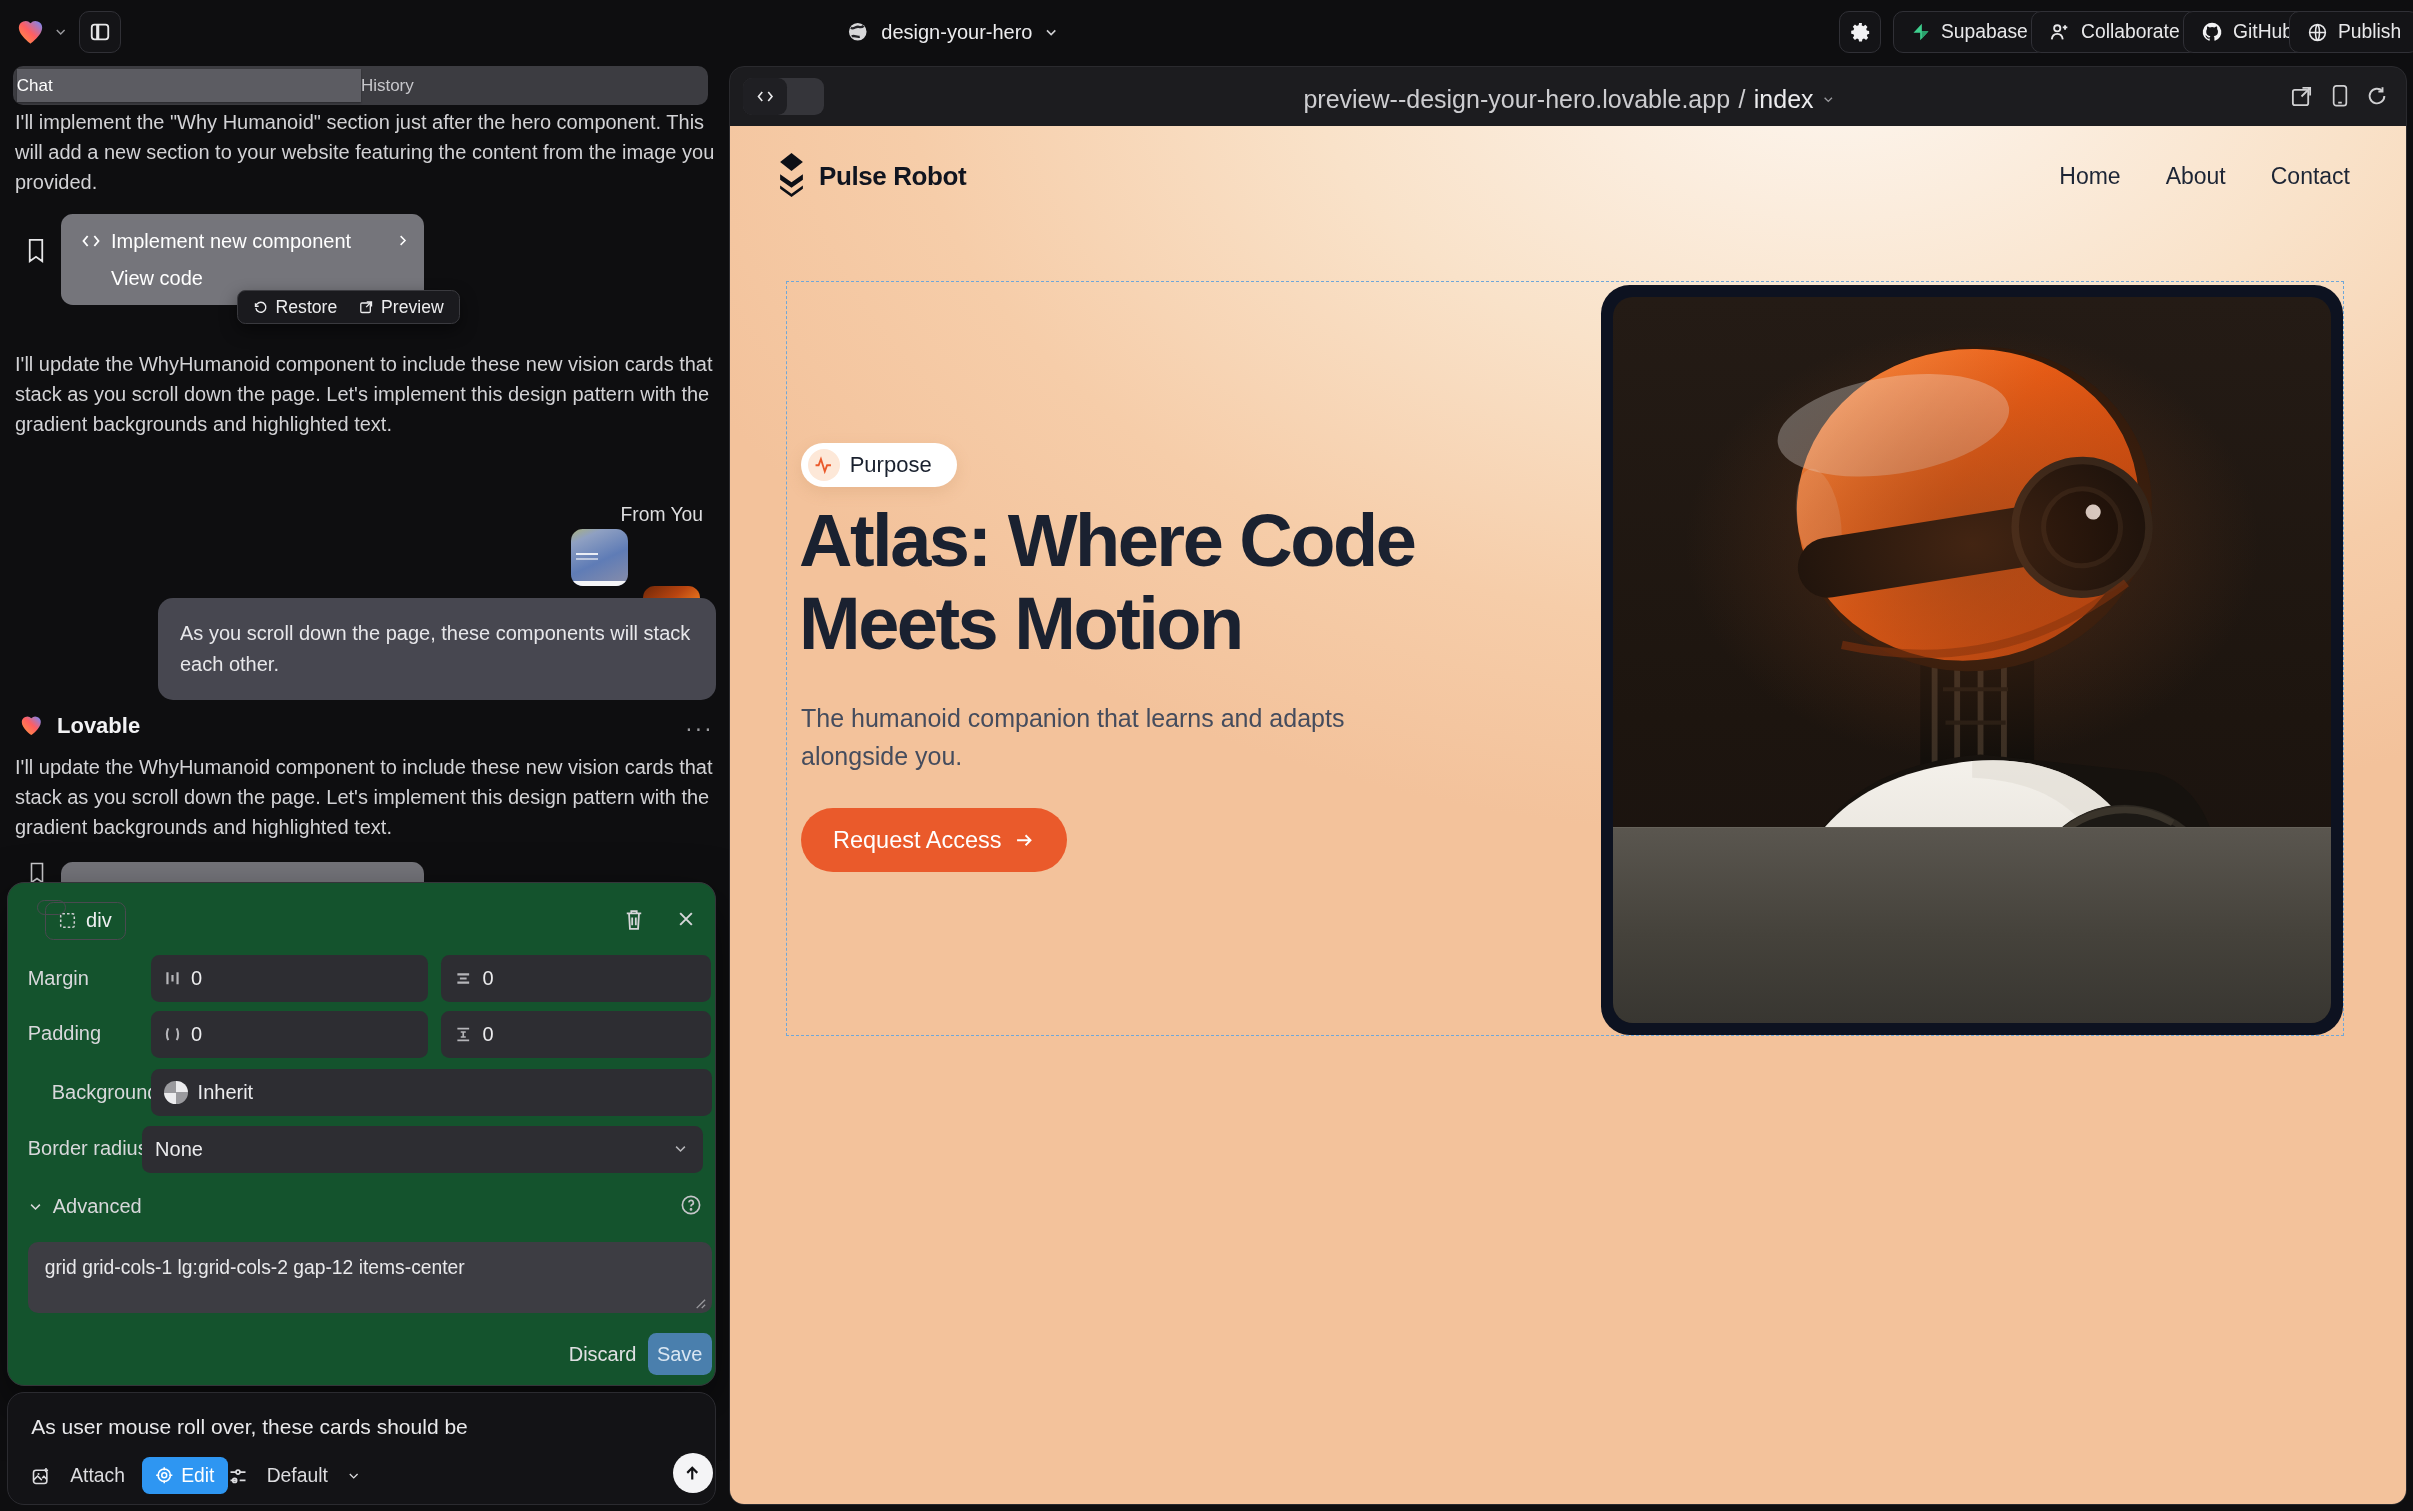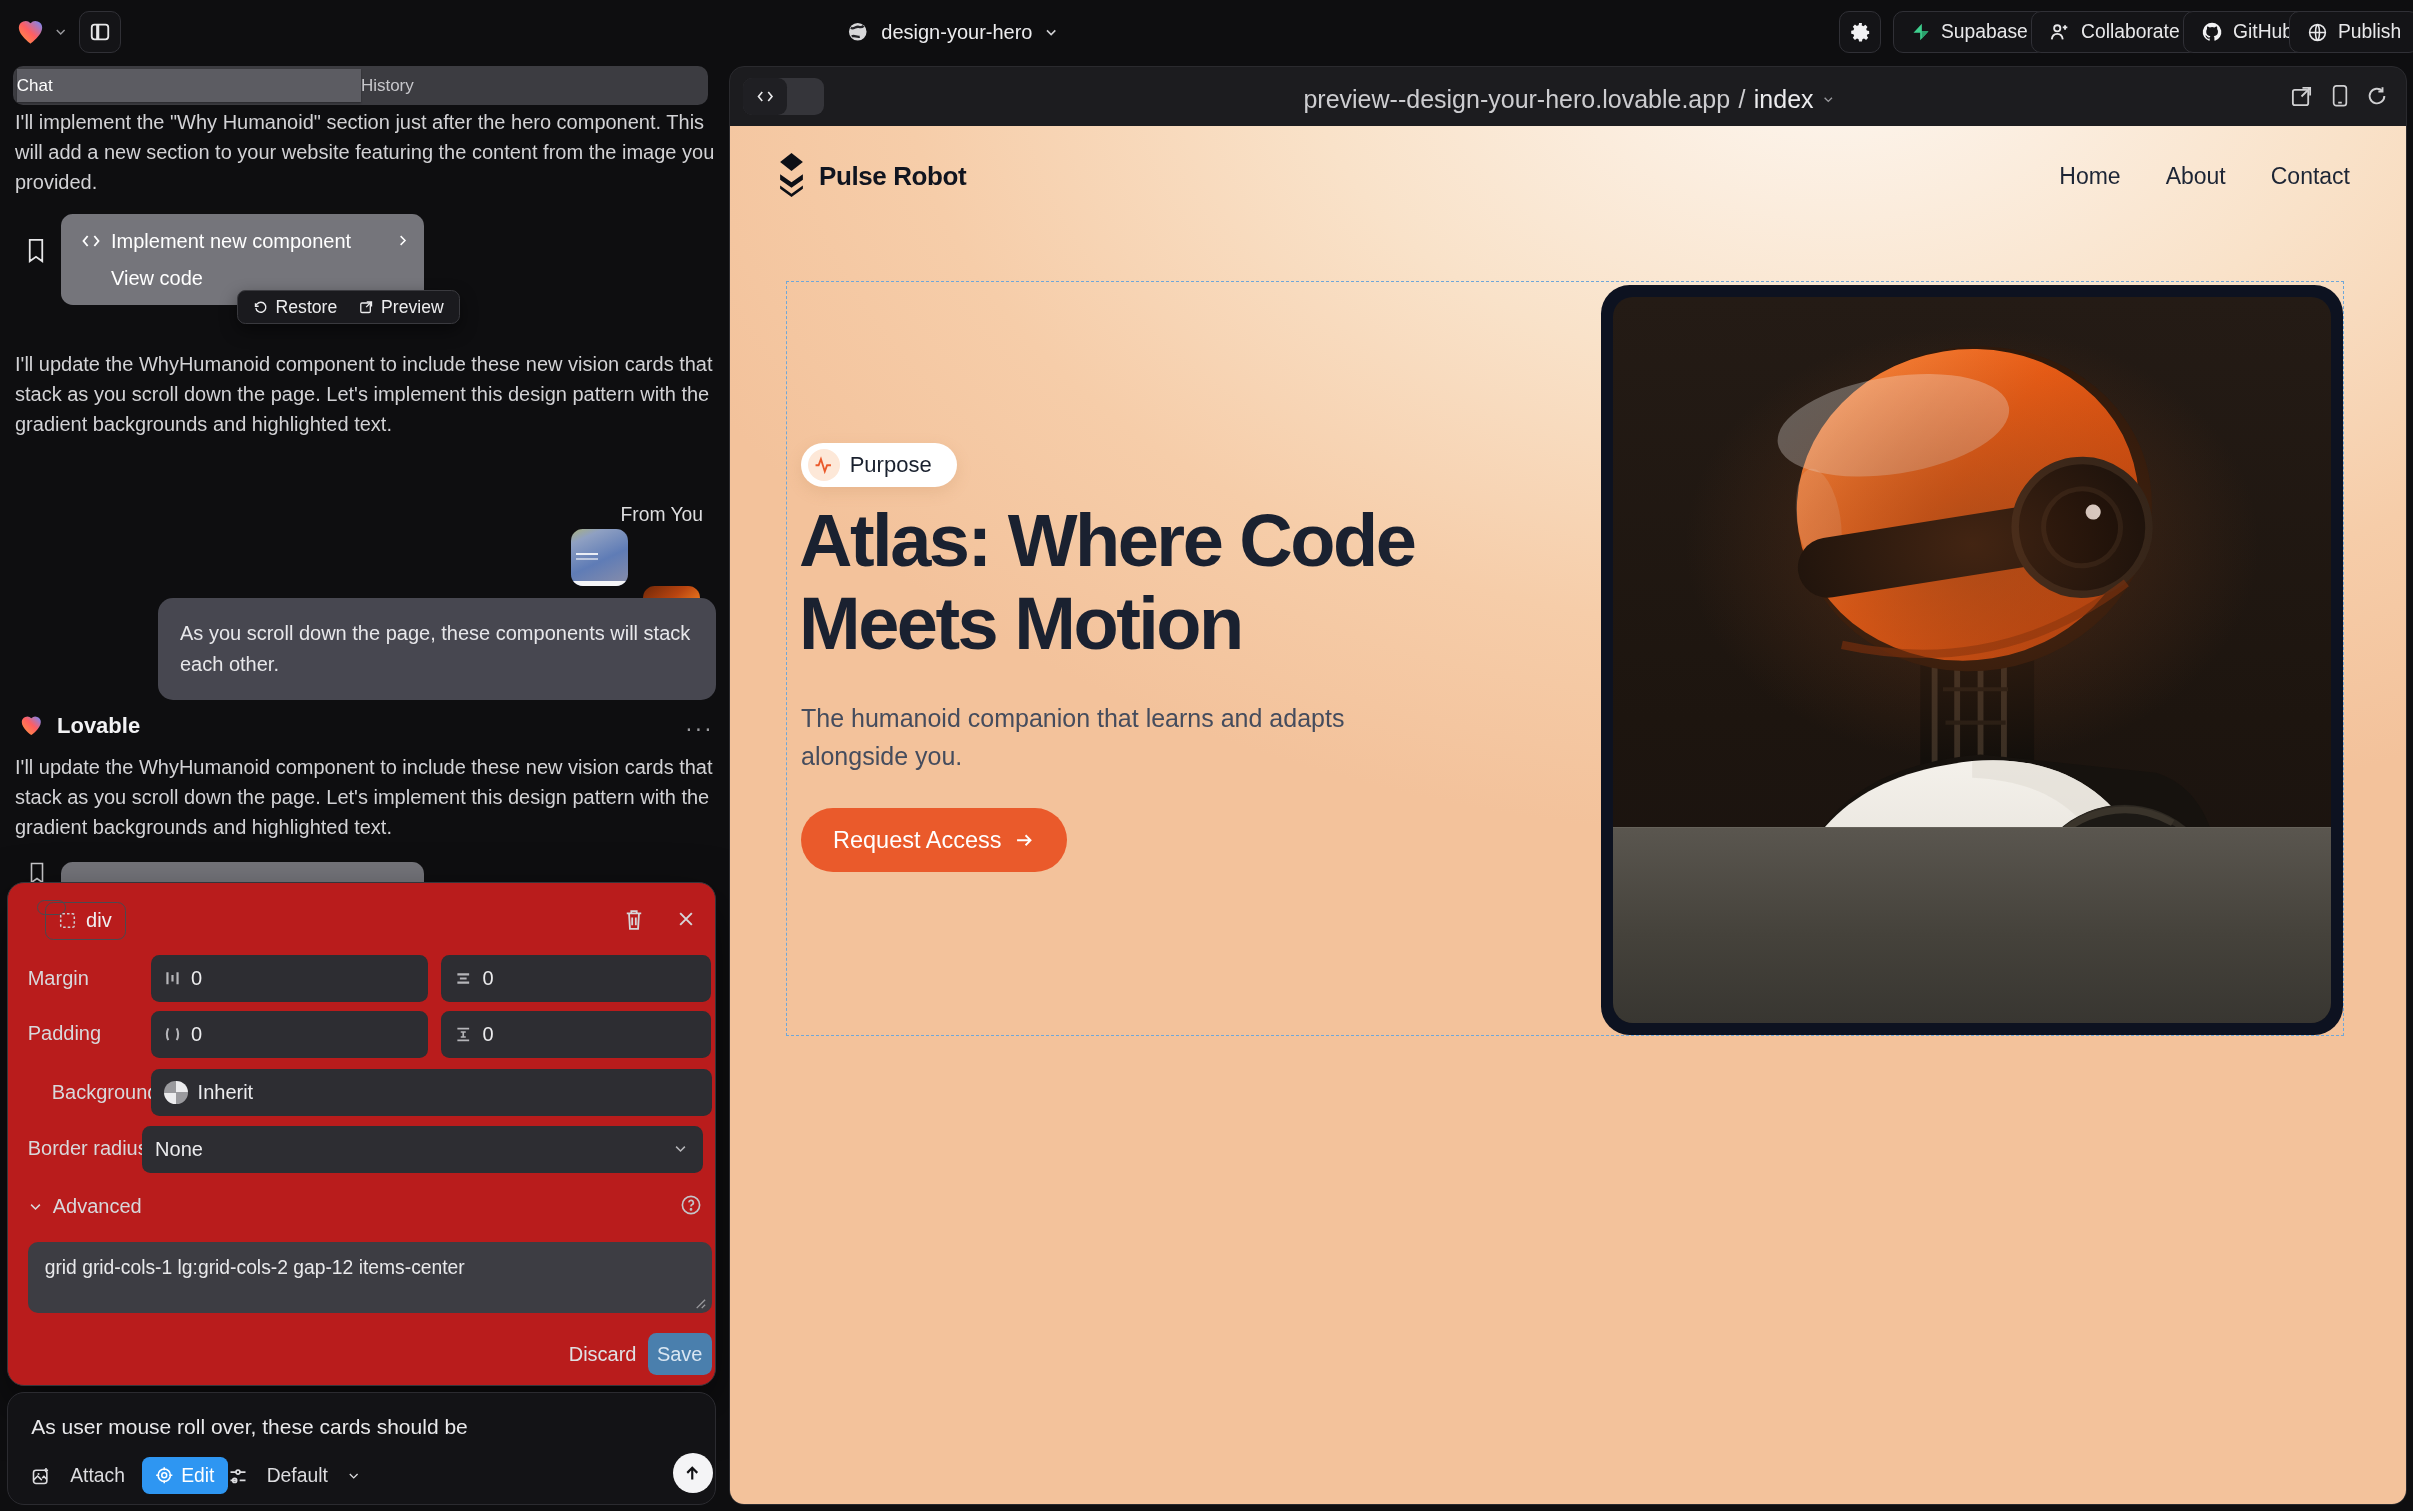--- a/index.html
+++ b/index.html
@@ -20,21 +20,21 @@
   .chat-p { color:#d2d2d5; font-size:20px; line-height:30px; }
   .comp-card { background:#75757b; border-radius:11.8px; color:#fff; }
   .pop { background:#1a1a1e; border:0.8px solid #3a3a3f; border-radius:8.4px; display:flex; align-items:center; gap:22px; padding:0 15px; color:#ececee; font-size:17.6px; box-shadow:0 6.7px 17px rgba(0,0,0,.45); }
   .pop .it { display:flex; align-items:center; gap:7.6px; cursor:pointer; }
   .bubble { background:#474750; border-radius:15px; color:#e7e7ea; font-size:20px; line-height:31px; padding:20px 22px; }
   .thumb { border-radius:11.8px; overflow:hidden; position:relative; cursor:pointer; }
   .thumb .strip { position:absolute; left:0; right:0; bottom:0; height:5px; background:#f4f4f6; }
   .thumb .mini { position:absolute; left:5px; top:42%; width:22px; height:2.5px; background:rgba(255,255,255,.85); box-shadow:0 5px 0 rgba(255,255,255,.55); }
 
   
-  .panel { background:#b91c1c; border:0.8px solid #35353a; border-radius:17px; box-shadow:0 20px 50px rgba(0,0,0,.55); }
+  .panel { background:#14532d; border:0.8px solid #35353a; border-radius:17px; box-shadow:0 20px 50px rgba(0,0,0,.55); }
   .chip { display:inline-flex; align-items:center; gap:10px; border:0.8px solid #4a4a50; border-radius:8.4px; padding:6.7px 13.4px; color:#f0f0f2; font-size:20px; }
   .f-label { color:#d8d8db; font-size:20px; }
   .field { display:flex; align-items:center; gap:10px; background:#2d2d32; border-radius:8.4px; height:47px; padding:0 13.4px; color:#ececee; font-size:20px; }
   .field svg { flex:0 0 auto; }
   .ta { background:#3d3d43; border-radius:10px; color:#e9e9eb; font-size:19.3px; padding:15px 17px; position:relative; }
   .btn-save { background:#4a7fad; color:#d9e6f2; border-radius:8.4px; font-size:20px; display:flex; align-items:center; justify-content:center; cursor:pointer; }
 
   
   .input-box { background:#131316; border:0.8px solid #2b2b30; border-radius:17px; }
   .pill-edit { display:flex; align-items:center; gap:7.6px; background:#2e96f2; color:#fff; border-radius:7.6px; height:37px; padding:0 13.4px; font-size:19.3px; cursor:pointer; }

